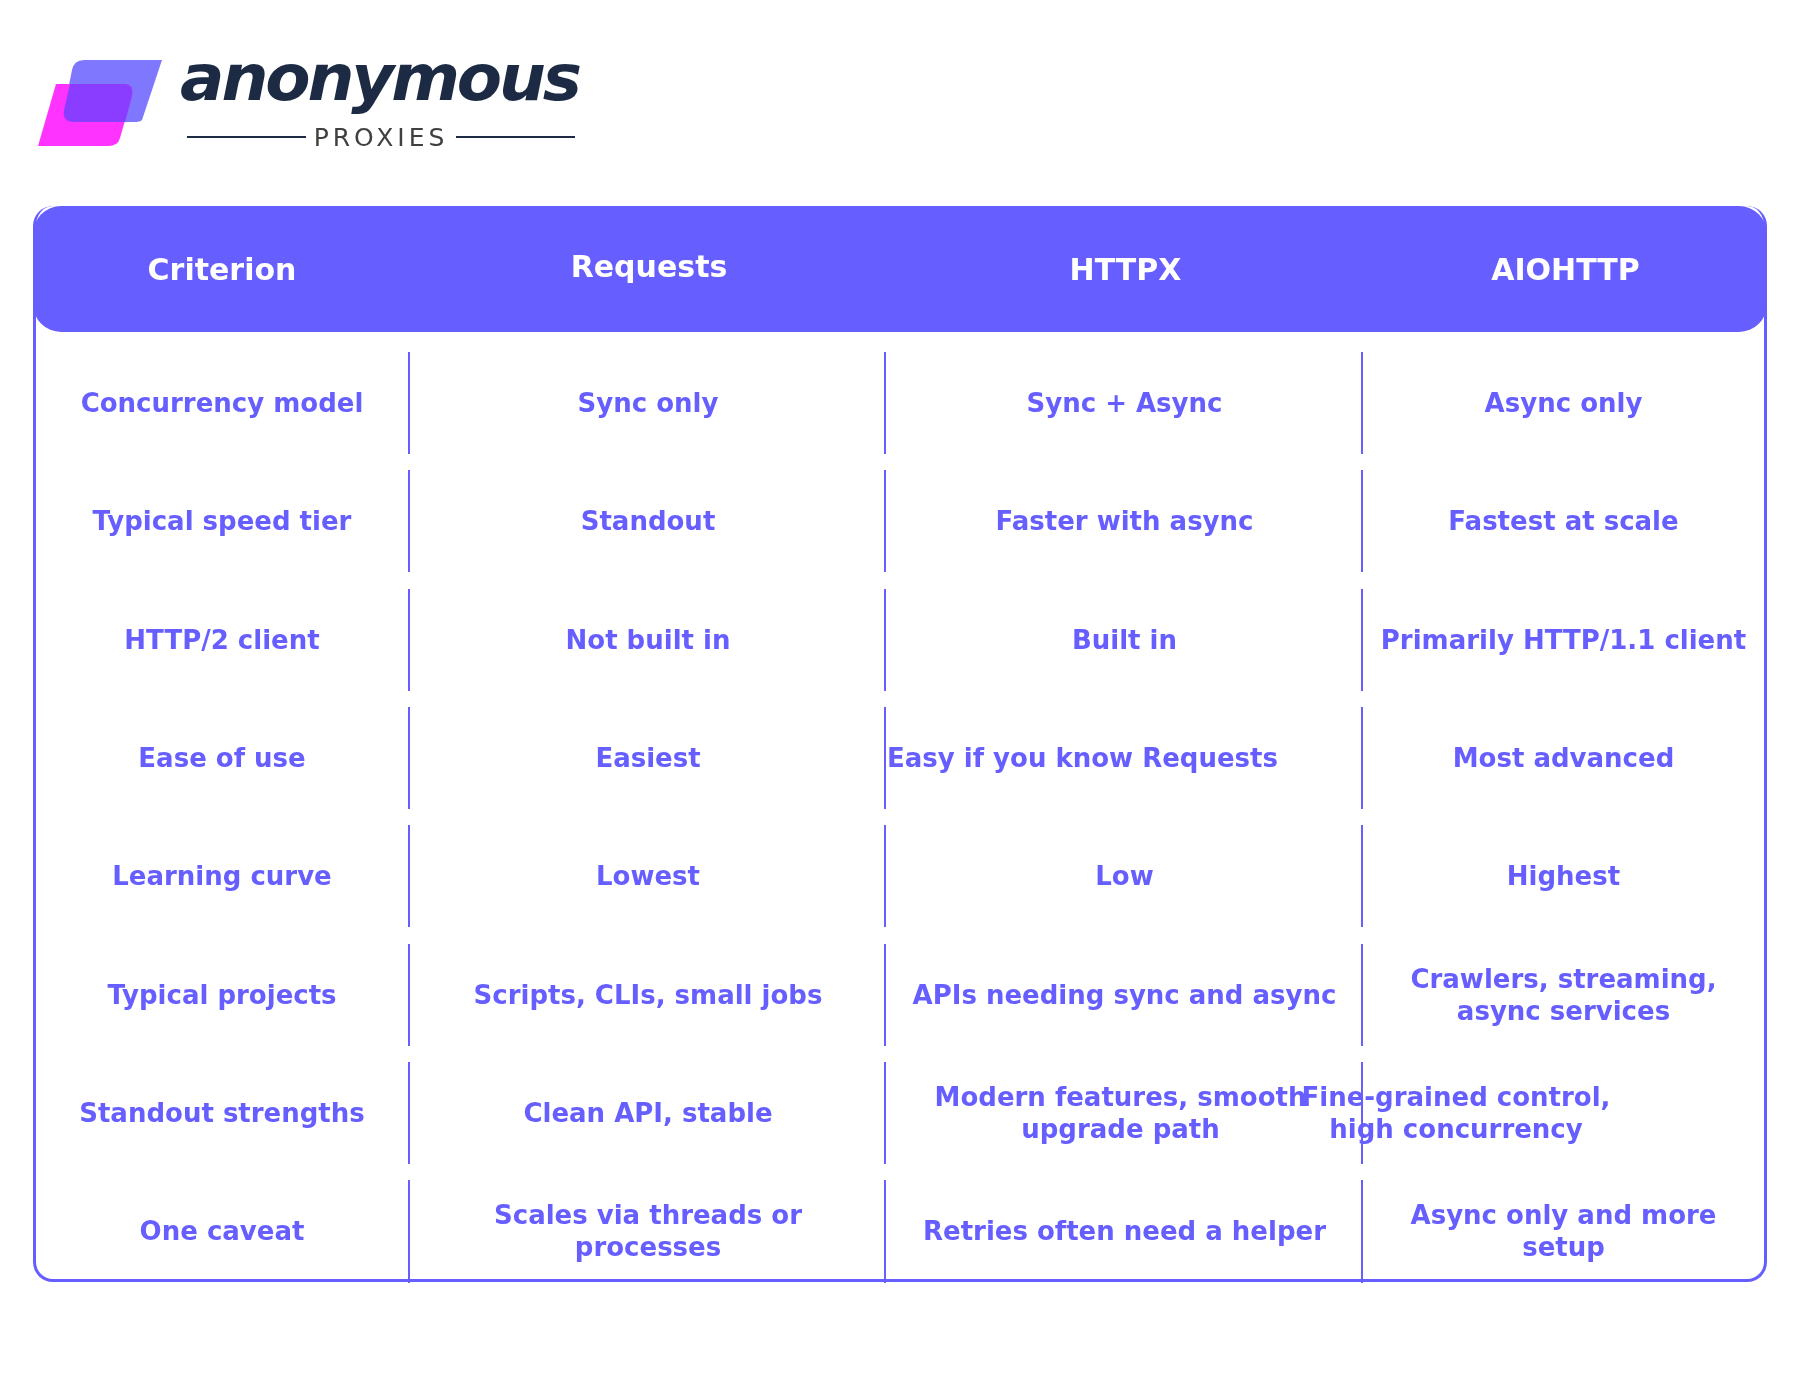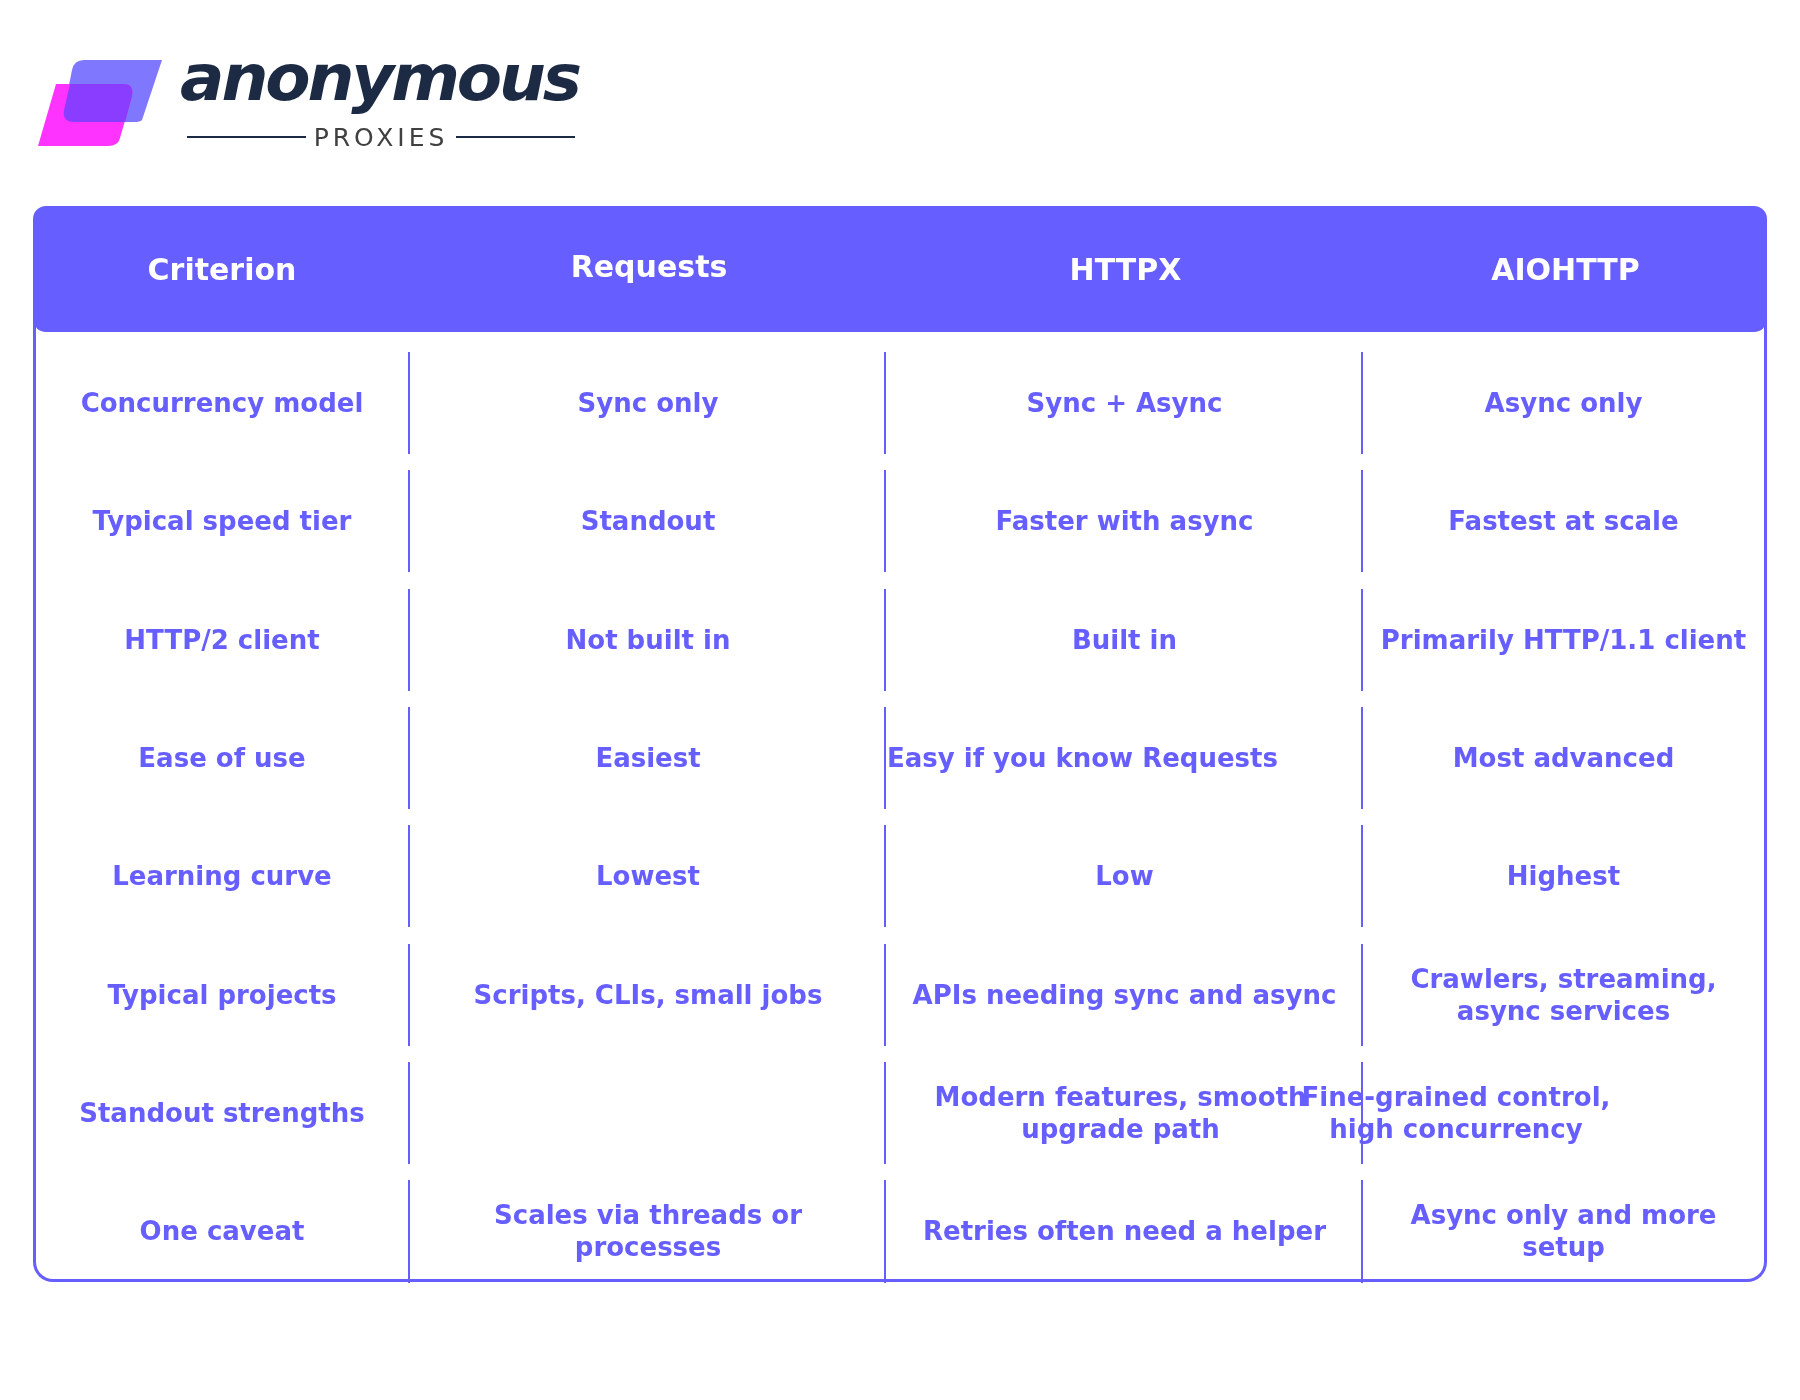--- a/index.html
+++ b/index.html
@@ -25,21 +25,21 @@
   }
 
   .table {
     position: absolute; left: 33px; top: 206px; width: 1734px; height: 1076px;
     box-sizing: border-box;
     border-left: 3px solid #665EFF; border-right: 3px solid #665EFF; border-bottom: 3px solid #665EFF;
     border-radius: 20px;
   }
   .thead {
     position: absolute; left: -3px; top: 0; width: 1734px; height: 126px;
-    background: #665EFF; border-radius: 13px;
+    background: #665EFF; border-radius: 28px;
   }
   .th {
     position: absolute; top: 0; height: 126px; display: flex; align-items: center; justify-content: center;
     color: #ffffff; font-weight: bold; font-size: 30px;
   }
   .row { position: absolute; left: 0; width: 1728px; height: 118px; }
   .cell {
     position: absolute; top: 0; height: 102px; display: flex; align-items: center; justify-content: center;
     text-align: center; color: #665EFF; font-size: 26px; line-height: 32px; box-sizing: border-box; padding: 0 10px; font-weight: bold;
   }
@@ -120,20 +120,21 @@
         <div class="cell" style="left: 0px; width: 372px;">Typical projects</div>
         <div class="cell" style="left: 374px; width: 476px;">Scripts, CLIs, small jobs</div>
         <div class="cell" style="left: 850px; width: 477px;">APIs needing sync and async</div>
         <div class="cell" style="left: 1327px; width: 401px;">Crawlers, streaming, async services</div>
         <div class="vdiv" style="left: 372px;"></div>
         <div class="vdiv" style="left: 848px;"></div>
         <div class="vdiv" style="left: 1325px;"></div>
       </div>
       <div class="row" style="top: 855.8px;">
         <div class="cell" style="left: 0px; width: 372px;">Standout strengths</div>
+        <div class="cell" style="left: 374px; width: 476px;">Clean API, stable</div>
         <div class="cell" style="left: 850px; width: 469px;">Modern features, smooth upgrade path</div>
         <div class="cell" style="left: 1251px; width: 338px;">Fine-grained control, high concurrency</div>
         <div class="vdiv" style="left: 372px;"></div>
         <div class="vdiv" style="left: 848px;"></div>
         <div class="vdiv" style="left: 1325px;"></div>
       </div>
       <div class="row" style="top: 974.1px;">
         <div class="cell" style="left: 0px; width: 372px;">One caveat</div>
         <div class="cell" style="left: 374px; width: 476px;">Scales via threads or processes</div>
         <div class="cell" style="left: 850px; width: 477px;">Retries often need a helper</div>

